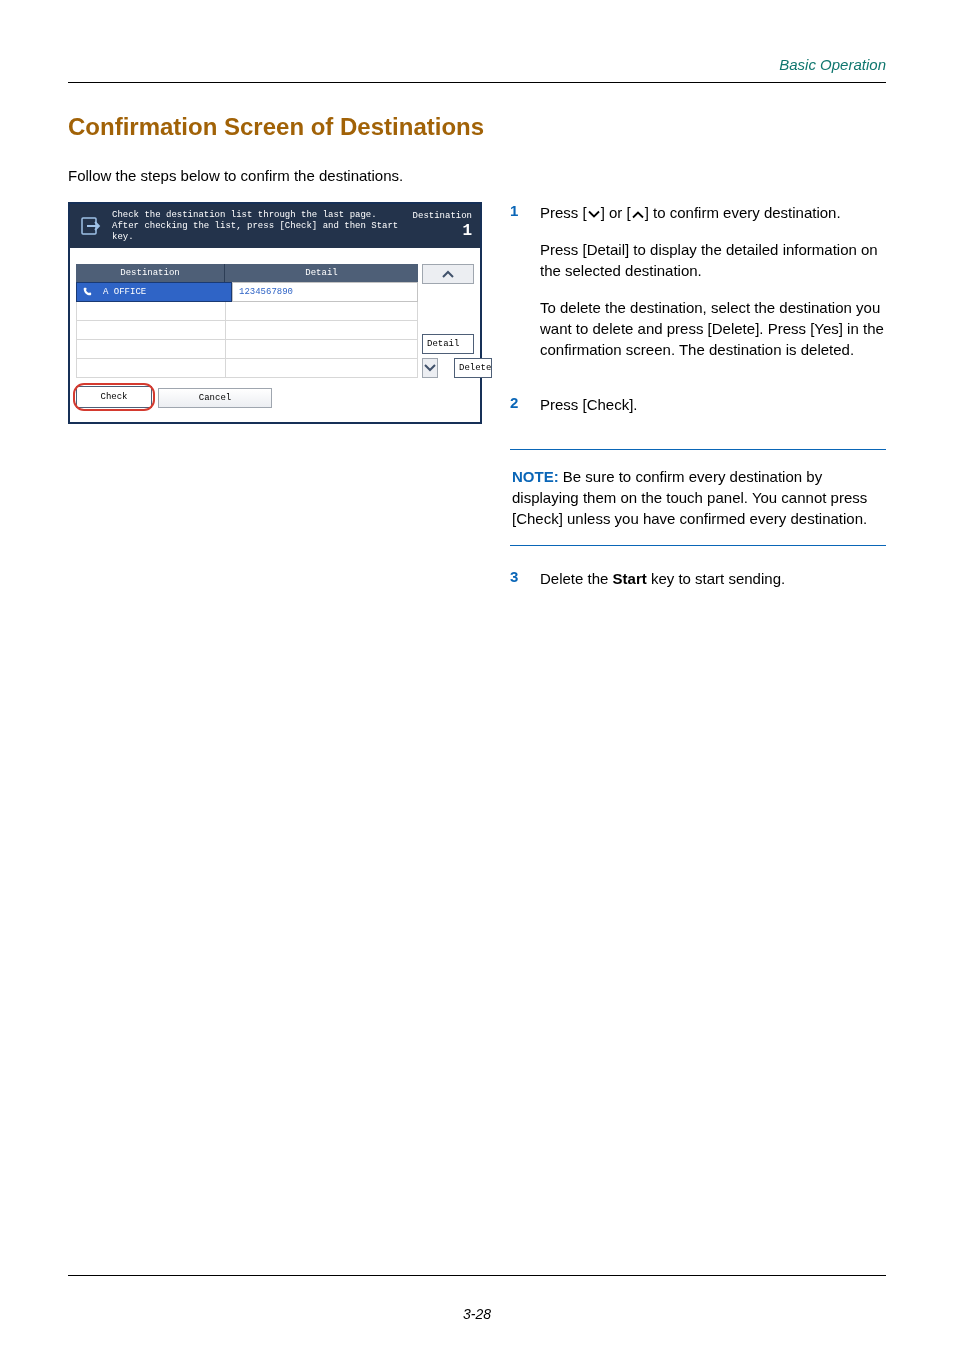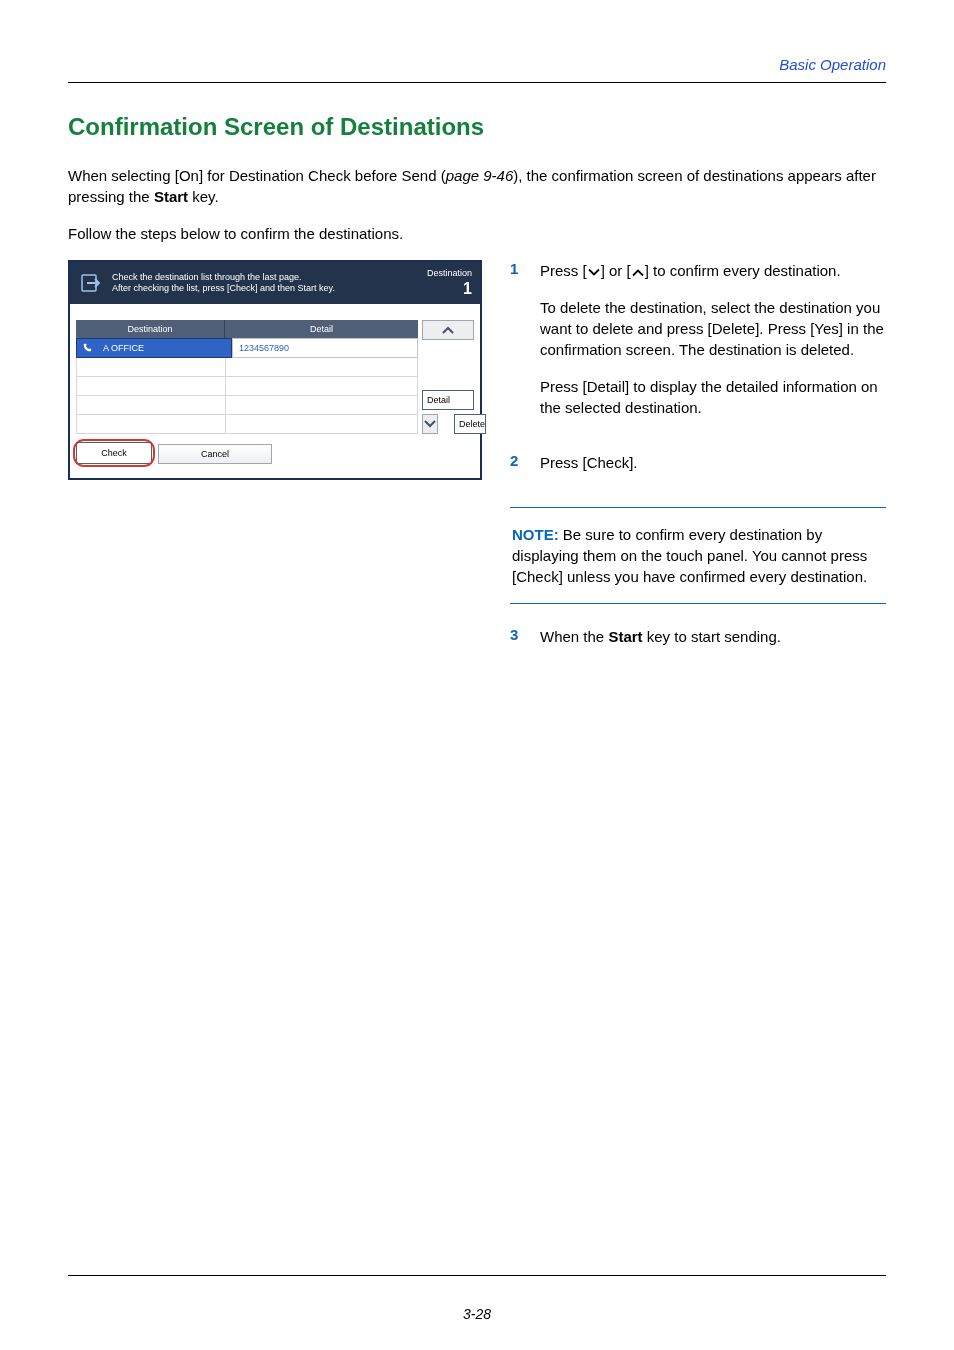--- a/index.html
+++ b/index.html
@@ -1,20 +1,20 @@
 <!DOCTYPE html>
 <html><head>
 <meta charset="utf-8">
 <style>
   html,body { margin:0; padding:0; background:#fff; font-family:Arial,Helvetica,sans-serif; color:#000; }
   .page { width:954px; height:1350px; margin:0 auto; position:relative; box-sizing:border-box; padding:56px 68px 40px 68px; }
   .header-region { height:26px; }
-  .header-text { text-align:right; font-style:italic; font-size:15px; color:#1d4ed8; margin:0 0 6px 0; }
+  .header-text { text-align:right; font-style:italic; font-size:15px; color:#0f766e; margin:0 0 6px 0; }
   .hr { border:none; border-top:1.5px solid #000; margin:0 0 30px 0; }
-  .h1 { color:#15803d; font-size:24px; font-weight:bold; margin:0 0 24px 0; }
+  .h1 { color:#a16207; font-size:24px; font-weight:bold; margin:0 0 24px 0; }
   .para { font-size:15px; line-height:1.4; margin:0 0 16px 0; }
   .bold { font-weight:bold; }
   .italic { font-style:italic; }
   .two-col { display:flex; align-items:flex-start; gap:32px; }
   .leftcol { width:410px; flex-shrink:0; }
   .rightcol { flex:1; }
 
   
   .step { display:flex; gap:18px; margin:0 0 18px 0; }
   .step-num { color:#0a66b7; font-weight:bold; font-size:15px; min-width:12px; }
@@ -22,21 +22,21 @@
 
   
   .note { border-top:1px solid #0a66b7; border-bottom:1px solid #0a66b7; padding:16px 2px; margin:8px 0 22px 0; font-size:15px; line-height:1.4; }
   .note-label { color:#0a66b7; font-weight:bold; }
 
   
   .footer-hr { position:absolute; left:68px; right:68px; bottom:66px; border:none; border-top:1.5px solid #000; }
   .footer-pg { position:absolute; left:0; right:0; bottom:28px; text-align:center; font-style:italic; font-size:14px; }
 
   
-  .scr { width:410px; background:#0f766e; position:relative; font-size:10px; color:#fff; }
+  .scr { width:410px; background:#0f766e; position:relative; font-size:10px; color:#fff;font-family:Liberation Mono, monospace; }
   .scr-border { border:2px solid #163057; }
 
   .scr-titlebar { display:flex; align-items:center; gap:8px; padding:6px 8px; background:#23334b; }
   .scr-help { display:flex; flex-direction:column; font-size:9px; line-height:1.2; flex:1; }
   .dest-counter { text-align:right; font-size:9px; line-height:1.2; }
   .dest-counter .big { font-size:16px; font-weight:bold; }
 
   .scr-white { background:#fff; color:#000; padding:6px; }
 
   .scr-cols { display:flex; background:#4e5f77; color:#fff; }
@@ -77,23 +77,20 @@
 <body>
 
 <div class="page">
   <div class="header-region">
     <p class="header-text">Basic Operation</p>
   </div>
   <hr class="hr">
 
   <h1 class="h1">Confirmation Screen of Destinations</h1>
 
-  <p class="para">
-    <span>When selecting [On] for Destination Check before Send (</span><span class="italic">page 9-46</span><span>), the confirmation screen of destinations appears after pressing the </span><span class="bold">Start</span><span> key.</span>
-  </p>
 
   <p class="para">Follow the steps below to confirm the destinations.</p>
 
   <div class="two-col">
 
     <div class="leftcol">
       <div class="scr scr-border">
 
         <div class="scr-titlebar">
           <div class="send-icon">
@@ -186,41 +183,41 @@
       <div class="step">
         <div class="step-num">1</div>
         <div class="step-body">
           <p class="para" style="margin-top:0">
             <span>Press [</span><svg width="14" height="11" viewBox="0 0 14 10" style="vertical-align:middle">
                 <path d="M2 2 L7 7 L12 2" fill="none" stroke="#000" stroke-width="1.8"></path>
               </svg><span>] or [</span><svg width="14" height="11" viewBox="0 0 14 10" style="vertical-align:middle">
                 <path d="M2 8 L7 3 L12 8" fill="none" stroke="#000" stroke-width="1.8"></path>
               </svg><span>] to confirm every destination.</span>
           </p>
+          <p class="para">Press [Detail] to display the detailed information on the selected destination.</p>
           <p class="para">To delete the destination, select the destination you want to delete and press [Delete]. Press [Yes] in the confirmation screen. The destination is deleted.</p>
-          <p class="para">Press [Detail] to display the detailed information on the selected destination.</p>
         </div>
       </div>
 
       <div class="step">
         <div class="step-num">2</div>
         <div class="step-body">
           <p class="para" style="margin-top:0">Press [Check].</p>
         </div>
       </div>
 
       <div class="note">
         <span class="note-label">NOTE:</span><span> Be sure to confirm every destination by displaying them on the touch panel. You cannot press [Check] unless you have confirmed every destination.</span>
       </div>
 
       <div class="step">
         <div class="step-num">3</div>
         <div class="step-body">
           <p class="para" style="margin-top:0">
-            <span>When the </span><span class="bold">Start</span><span> key to start sending.</span>
+            <span>Delete the </span><span class="bold">Start</span><span> key to start sending.</span>
           </p>
         </div>
       </div>
     </div>
   </div>
 
   <hr class="footer-hr">
   <div class="footer-pg">3-28</div>
 </div>
 

